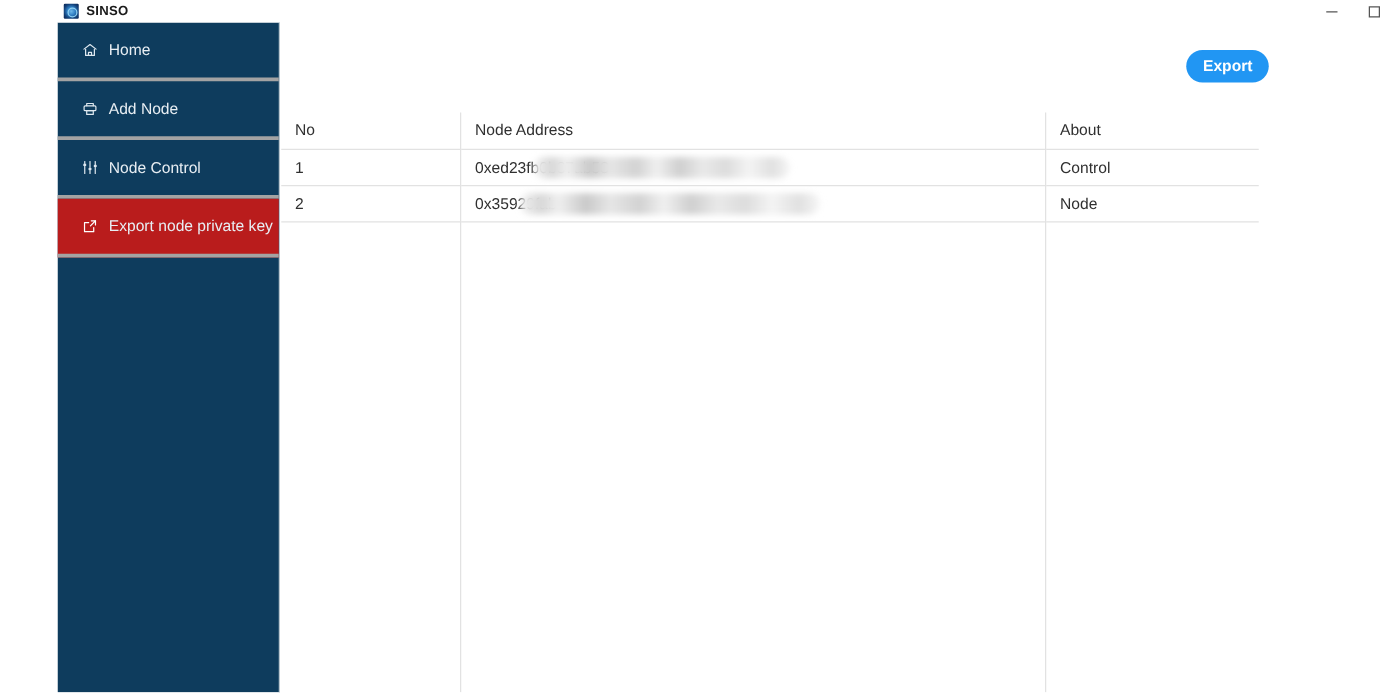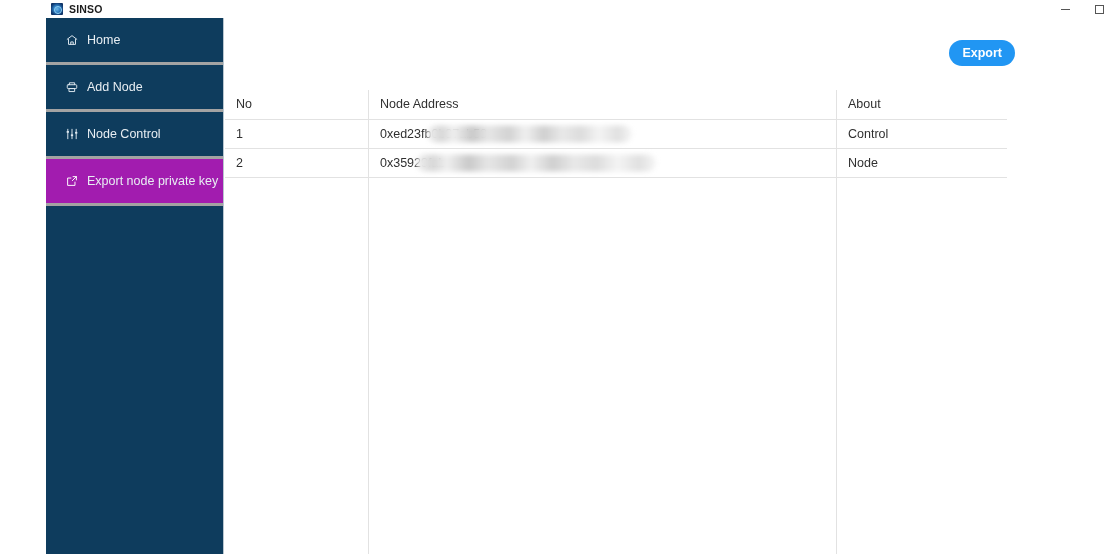--- a/index.html
+++ b/index.html
@@ -102,21 +102,21 @@
     display: flex;
     align-items: center;
     padding-left: 18px;
     color: #e8eef3;
     font-size: 12.5px;
     white-space: nowrap;
     border-bottom: 3px solid #a3a3a3;
     cursor: default;
   }
   .nav-item.active {
-    background: #a21caf;
+    background: #b91c1c;
   }
   .nav-icon {
     width: 15px;
     height: 15px;
     margin-right: 8px;
     flex: none;
     display: flex;
     align-items: center;
     justify-content: center;
     color: #dfe9f0;

